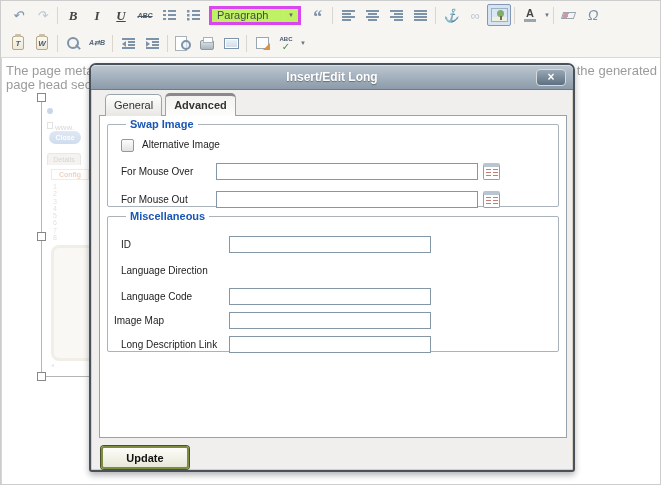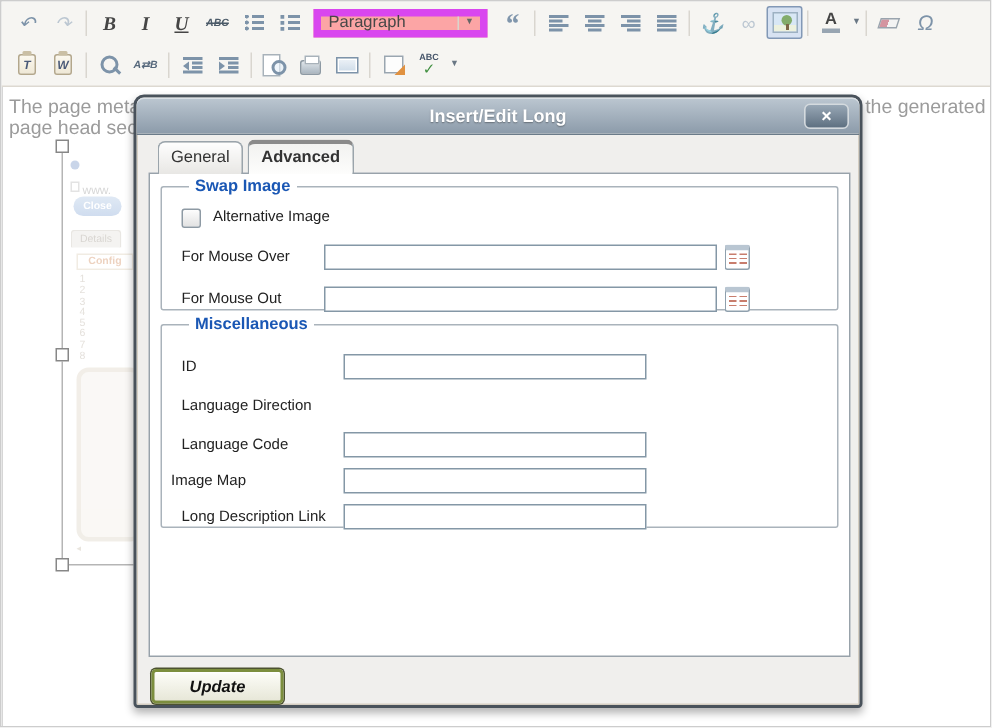--- a/index.html
+++ b/index.html
@@ -16,21 +16,21 @@
   .g { font-size:13px; color:#7d93a9; line-height:1; }
   .g.pale { color:#bcc7d2; }
   .g.dark { color:#454545; font-family:"Liberation Serif", serif; font-weight:bold; }
   .g.it { font-style:italic; }
   .g.un { text-decoration:underline; }
   .g.abc { font-size:7px; font-weight:bold; text-decoration:line-through; color:#4b5a68; font-family:"Liberation Sans",sans-serif; }
   .g.quote { font-family:"Liberation Serif",serif; font-size:19px; color:#8096ac; font-weight:bold; height:10px; line-height:14px; }
   .g.omega { font-size:14px; }
   .mini-arr { font-size:6px; color:#697784; margin-left:2px; }
 
-  .para-dd { width:116px; height:19px; background:#fca5a5; border:5px solid #d946ef; display:flex; align-items:center; margin:0 4px; cursor:pointer; flex:none; }
+  .para-dd { width:92px; height:19px; background:#bef264; border:3px solid #d946ef; display:flex; align-items:center; margin:0 4px; cursor:pointer; flex:none; }
   .para-dd .lbl { flex:1; font-size:11px; color:#474747; padding-left:5px; }
   .para-dd .arr { width:15px; height:100%; border-left:1px solid #d9d5cd; font-size:6px; color:#666; display:flex; align-items:center; justify-content:center; }
 
   .ic-al { width:13px; height:11px; position:relative; background-repeat:no-repeat;
     background-image:linear-gradient(#7d93a9,#7d93a9),linear-gradient(#7d93a9,#7d93a9),linear-gradient(#7d93a9,#7d93a9),linear-gradient(#7d93a9,#7d93a9); }
   .ic-al.l { background-size:13px 2px,9px 2px,13px 2px,9px 2px; background-position:0 0,0 3px,0 6px,0 9px; }
   .ic-al.c { background-size:13px 2px,9px 2px,13px 2px,9px 2px; background-position:0 0,2px 3px,0 6px,2px 9px; }
   .ic-al.r { background-size:13px 2px,9px 2px,13px 2px,9px 2px; background-position:0 0,4px 3px,0 6px,4px 9px; }
   .ic-al.j { background-size:13px 2px,13px 2px,13px 2px,13px 2px; background-position:0 0,0 3px,0 6px,0 9px; }
 
@@ -118,21 +118,21 @@
   .flabel { position:absolute; font-size:10px; color:#222; white-space:nowrap; }
   .txt { position:absolute; height:17px; border:1px solid #8497a6; background:#fff; font-size:11px; padding:0 3px; font-family:"Liberation Sans",sans-serif; }
   .browse { position:absolute; width:17px; height:17px; border:1px solid #8fa0ad; border-top:4px solid #b9c6d2; border-radius:2px; background-color:#fff; cursor:pointer; padding:0;
     background-image:repeating-linear-gradient(#c87d6d 0 1px, transparent 1px 3px), repeating-linear-gradient(#c87d6d 0 1px, transparent 1px 3px);
     background-size:5px 9px,5px 9px; background-position:2px 2px,9px 2px; background-repeat:no-repeat; }
   .selwrap { position:absolute; width:203px; height:18px; }
   .selwrap select { width:100%; height:100%; appearance:none; -webkit-appearance:none; border:1px solid #6b6b6b; background:linear-gradient(#f2f2f2,#cfcfcf); font-size:11px; padding:0 16px 0 3px; font-family:"Liberation Sans",sans-serif; border-radius:0; }
   .selwrap .sel-arr { position:absolute; right:5px; top:4px; font-size:8px; color:#111; pointer-events:none; }
 
   .btn { position:absolute; top:381px; height:23px; border-radius:3px; font-size:11px; font-weight:bold; color:#111; font-family:"Liberation Sans",sans-serif; cursor:pointer; box-shadow:0 0 0 1px #4c5230, inset 0 1px 0 rgba(255,255,255,.8); }
-  .btn-update { left:10px; width:88px; border:2px solid #7c8e3e; background:linear-gradient(#fdfdf8,#e7e7d8);font-style:italic; }
+  .btn-update { left:10px; width:88px; border:2px solid #7c8e3e; background:linear-gradient(#fdfdf8,#e7e7d8); }
   .btn-cancel { right:16px; width:88px; border:2px solid #9e2c1c; background:linear-gradient(#f7e6e1,#eed2cb); box-shadow:0 0 0 1px #57201a, inset 0 1px 0 rgba(255,255,255,.8); }
 </style>
 </head>
 <body>
 
 <div class="screen">
 
   <div class="toolbar">
     <div class="trow">
       <span class="tb">

